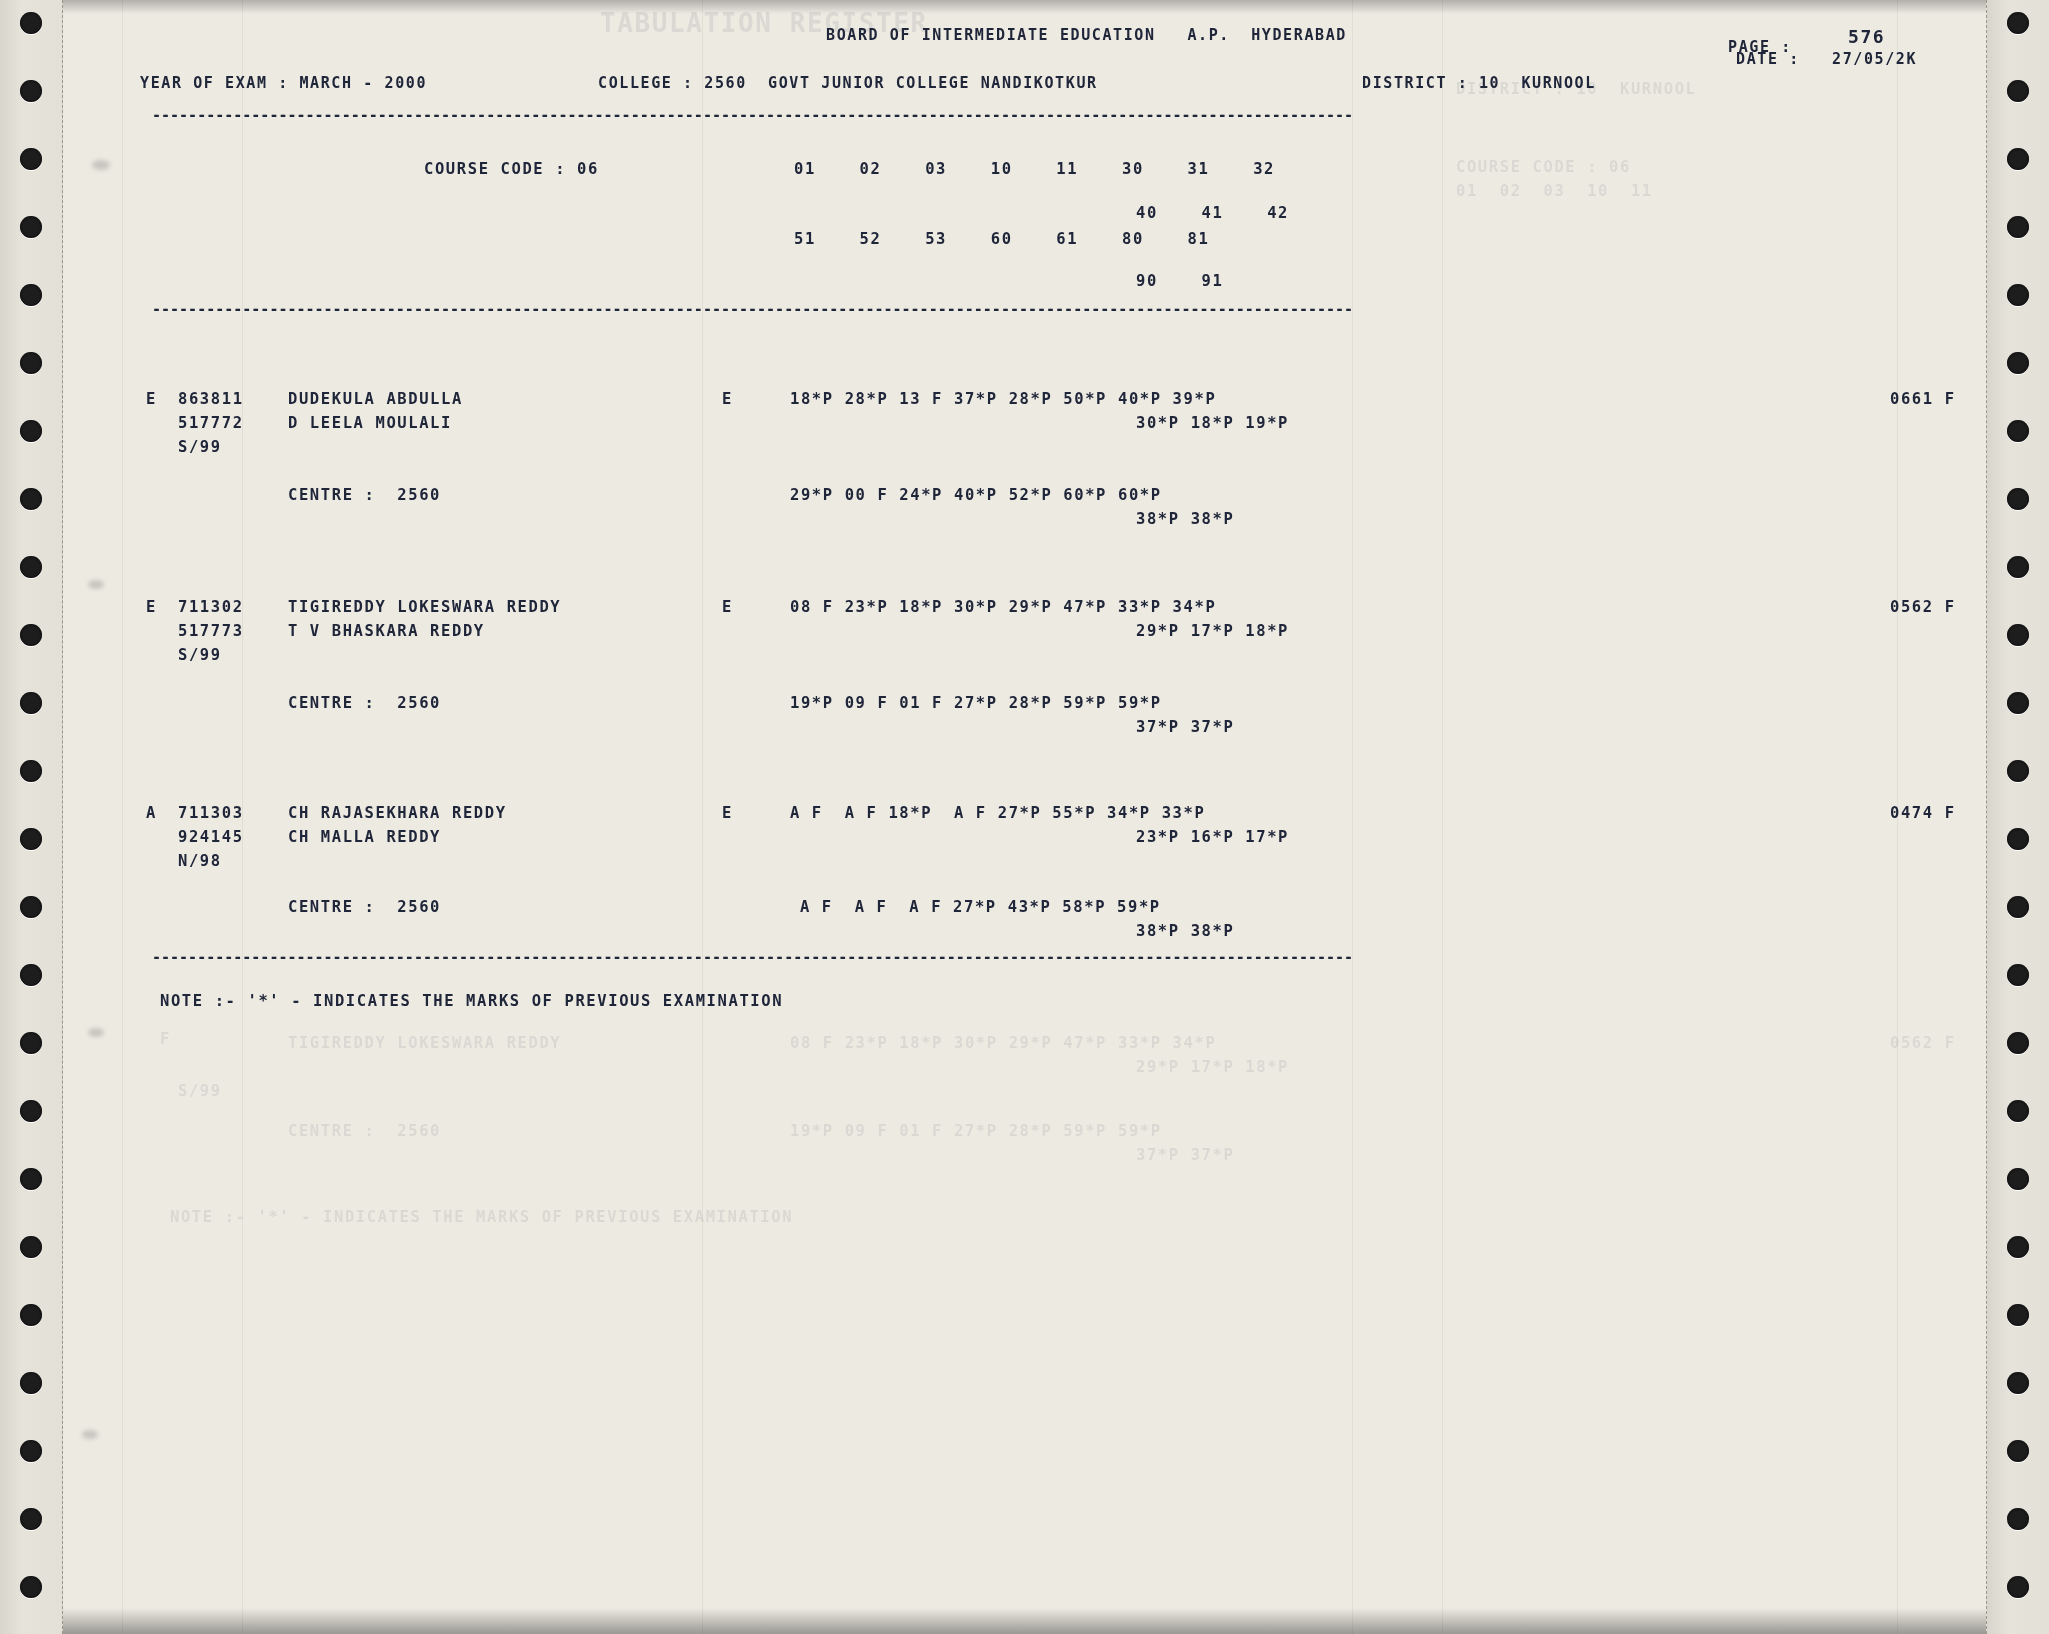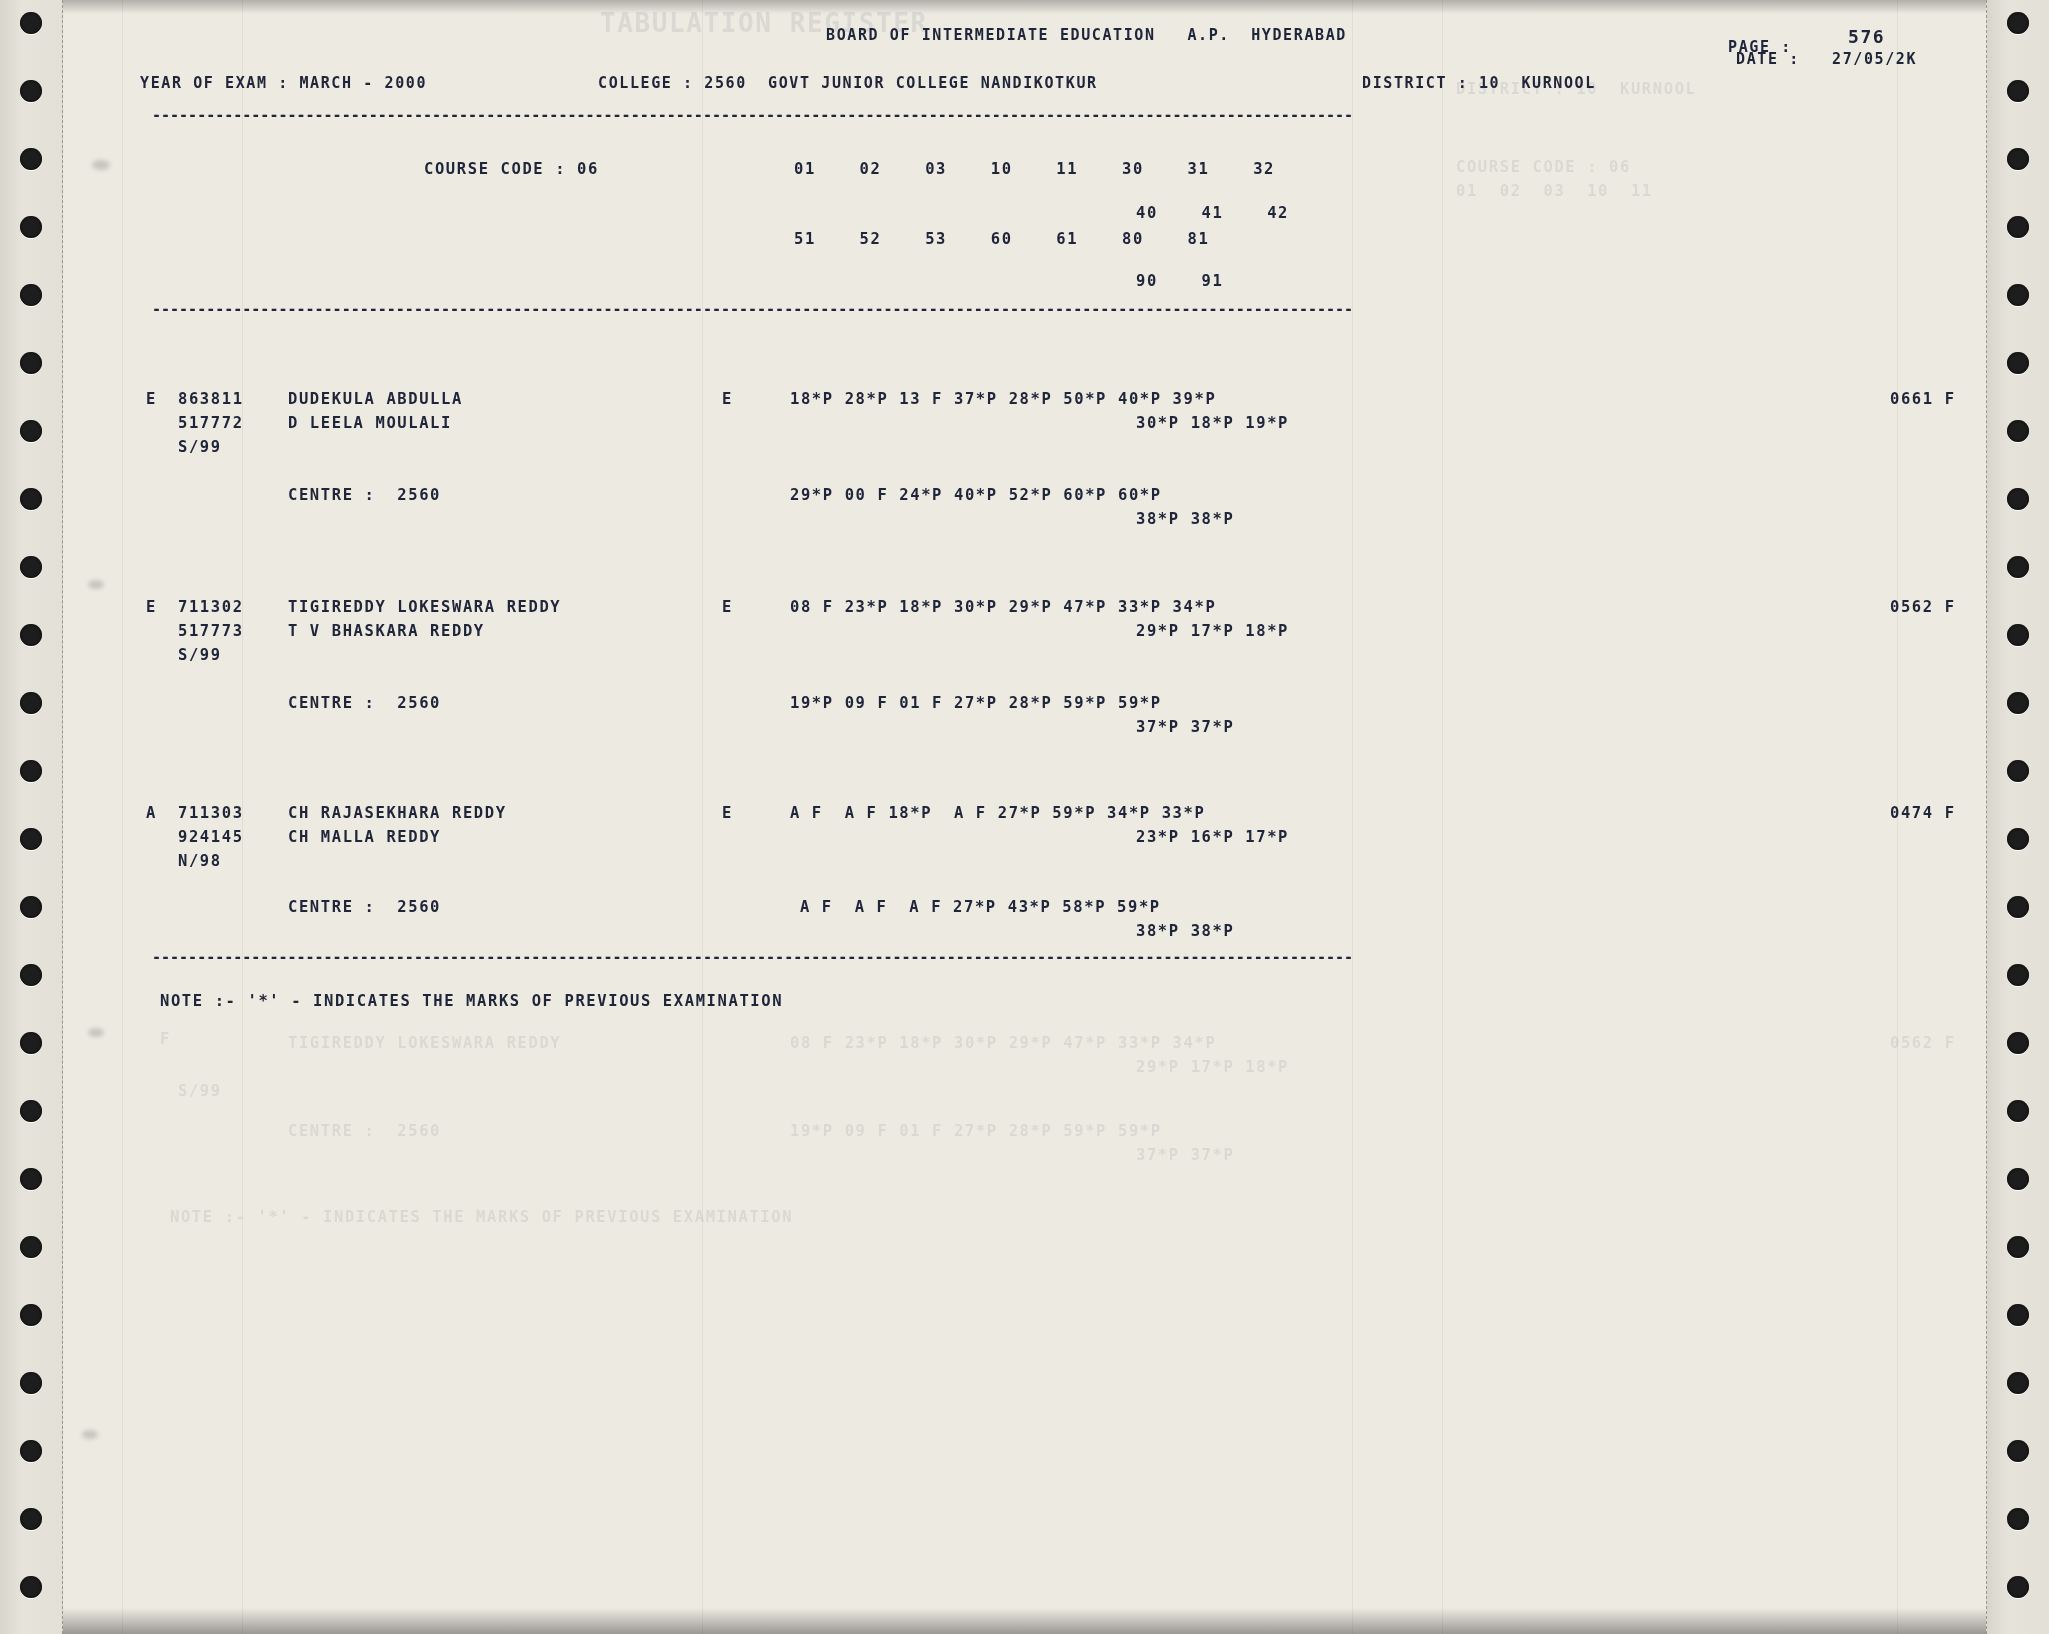--- a/index.html
+++ b/index.html
@@ -200,21 +200,21 @@
     <div class="txt" style="left:288px;top:694px;">CENTRE :  2560</div>
     <div class="txt" style="left:790px;top:694px;">19*P 09 F 01 F 27*P 28*P 59*P 59*P</div>
     <div class="txt" style="left:1136px;top:718px;">37*P 37*P</div>
   </div>
 
   <div>
     <div class="txt" style="left:146px;top:804px;">A</div>
     <div class="txt" style="left:178px;top:804px;">711303</div>
     <div class="txt" style="left:288px;top:804px;">CH RAJASEKHARA REDDY</div>
     <div class="txt" style="left:722px;top:804px;">E</div>
-    <div class="txt" style="left:790px;top:804px;">A F  A F 18*P  A F 27*P 59*P 34*P 33*P</div>
+    <div class="txt" style="left:790px;top:804px;">A F  A F 18*P  A F 27*P 55*P 34*P 33*P</div>
     <div class="txt" style="left:1890px;top:804px;">0474 F</div>
 
     <div class="txt" style="left:178px;top:828px;">924145</div>
     <div class="txt" style="left:288px;top:828px;">CH MALLA REDDY</div>
     <div class="txt" style="left:1136px;top:828px;">23*P 16*P 17*P</div>
 
     <div class="txt" style="left:178px;top:852px;">N/98</div>
 
     <div class="txt" style="left:288px;top:898px;">CENTRE :  2560</div>
     <div class="txt" style="left:800px;top:898px;">A F  A F  A F 27*P 43*P 58*P 59*P</div>

